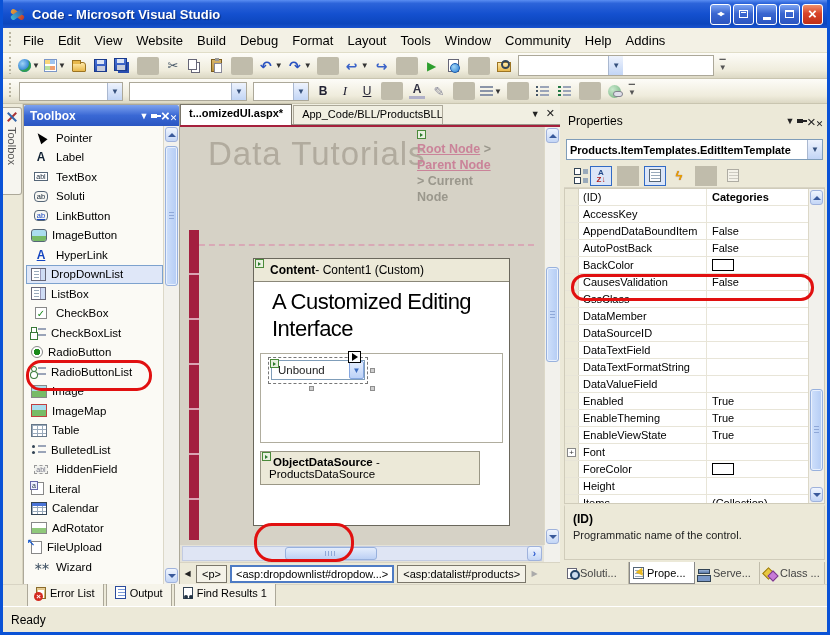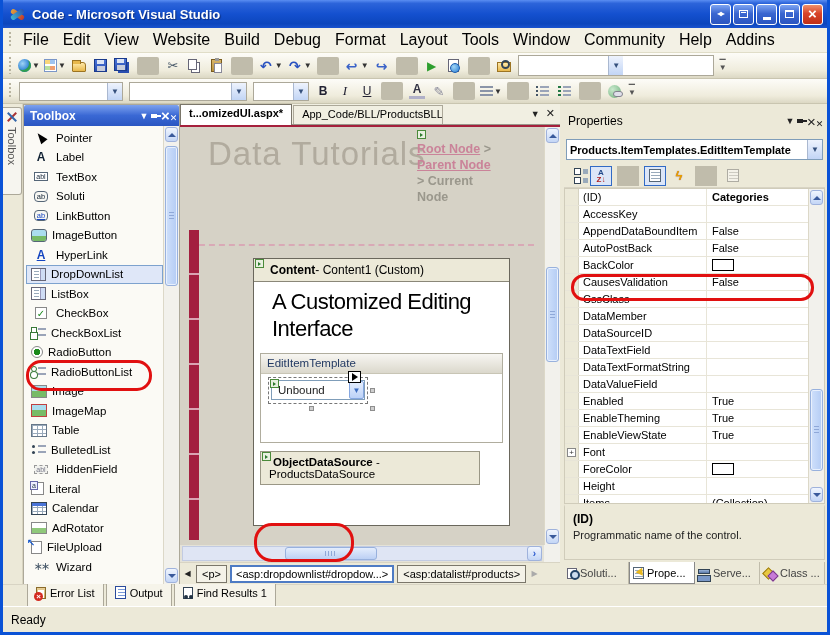--- a/index.html
+++ b/index.html
@@ -25,21 +25,21 @@
   [data-name="switch-windows-icon"]::before{content:"◂▸";}
   [data-name="float-window-icon"]{width:9px;height:8px;border:1px solid #fff;position:relative;}
   [data-name="float-window-icon"]::before{content:"";position:absolute;left:1px;top:1px;width:5px;height:1px;background:#fff;}
   [data-name="minimize-icon"]{width:8px;height:3px;background:#fff;margin-top:8px;}
   [data-name="maximize-icon"]{width:9px;height:8px;border:1px solid #fff;border-top:2px solid #fff;}
   [data-name="close-icon"]::before{content:"×";font-size:15px;}
 
   
   .menubar{height:25px;background:#f3f1e5;display:flex;align-items:center;padding-left:2px;border-bottom:1px solid #e0ddc8;}
   .grip{width:5px;height:70%;margin:0 3px;background:repeating-linear-gradient(180deg,#b8b4a0 0 2px,transparent 2px 4px);background-size:2px 100%;background-repeat:no-repeat;background-position:1px 0;}
-  .menu-item{padding:3px 7px;font-size:16px;cursor:default;}
+  .menu-item{padding:3px 7px;font-size:13px;cursor:default;}
   .toolbar{height:26px;background:linear-gradient(180deg,#fdfcf8,#efecdc 70%,#dcd8c4);display:flex;align-items:center;padding:0 2px;border-bottom:1px solid #c9c5b0;}
   .toolbar.fmt{height:25px;}
   .tbtn{height:22px;min-width:22px;display:flex;align-items:center;justify-content:center;border:1px solid transparent;border-radius:2px;padding:0 1px;}
   .tbtn .dd{display:none;font-size:8px;color:#333;margin-left:1px;}
   .tbtn.dropdown .dd{display:inline;}
   .type-sep{width:1px;height:18px;background:#c0bcab;margin:0 3px;align-self:center;}
   .tico{width:16px;height:16px;display:flex;align-items:center;justify-content:center;position:relative;font-size:11px;}
   
   [data-name="new-website-icon"]{border-radius:50%;width:13px;height:13px;background:radial-gradient(circle at 35% 35%,#9fd4f5,#2a7fd4 60%,#1a5cb0);box-shadow:inset -2px -2px 0 #2f9e4f;}
   [data-name="add-item-icon"]{width:13px;height:13px;border:1px solid #7a96c8;background:
@@ -640,21 +640,20 @@
 
         <div class="content-box" data-name="content-placeholder">
           <div class="c-header" data-name="content-placeholder-header">
             <span class="glyph" data-name="server-control-glyph-icon"></span>
             <b data-name="content-header-name">Content</b>
             <span data-name="content-header-detail"> - Content1 (Custom)</span>
           </div>
           <div class="c-body">
             <div class="c-heading" data-name="page-heading">A Customized Editing Interface</div>
             <div class="tpl-box" data-name="edititemtemplate-region">
-              <div class="tpl-header" data-name="edititemtemplate-header">EditItemTemplate</div>
               <div class="tpl-body">
                 <div class="ddl-sel" data-name="dropdownlist-control">
                   <span class="glyph" data-name="server-control-glyph-icon"></span>
                   <span class="ddl-field">
                     <span class="ddl-text" data-name="dropdownlist-value">Unbound</span>
                     <span class="ddl-btn" data-name="chevron-down-icon">▼</span>
                   </span>
                   <span class="smart-tag" data-name="smart-tag-button"></span>
                   <span class="handle h-r" data-name="resize-handle"></span>
                   <span class="handle h-b" data-name="resize-handle"></span>

